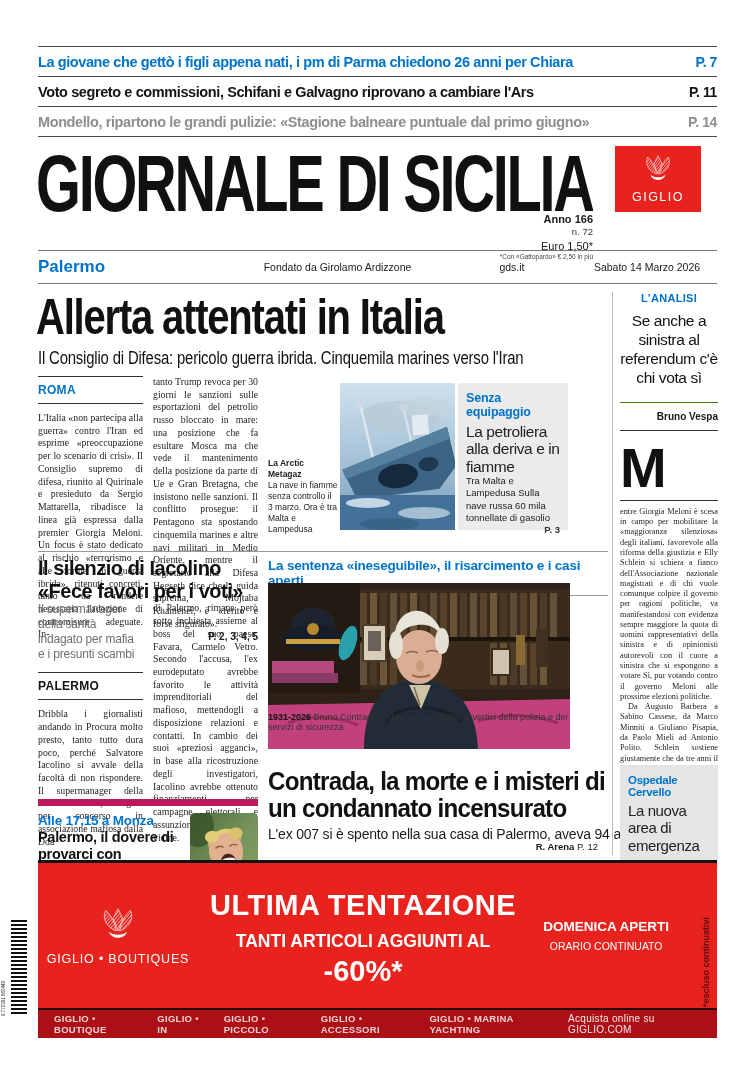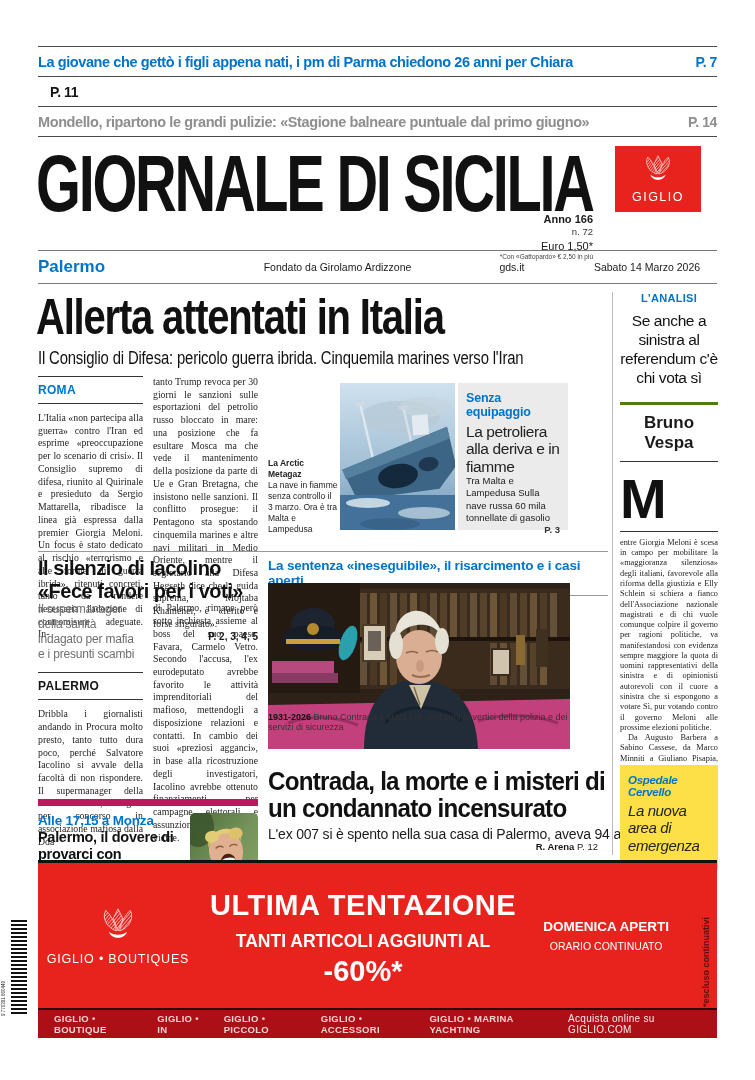--- a/index.html
+++ b/index.html
@@ -89,41 +89,41 @@
                      letter-spacing:-0.8px;line-height:1.04;transform:scaleX(0.93);
                      transform-origin:left top;color:#111;width:372px;}
   .contrada-subhead{position:absolute;left:268px;top:826px;font-size:14px;letter-spacing:-0.2px;color:#1c1c1c;}
   .contrada-byline{position:absolute;left:268px;top:841px;width:330px;text-align:right;font-size:9.5px;}
   .contrada-byline b{font-weight:bold;}
 
   
   .analisi{position:absolute;left:620px;top:292px;width:98px;}
   .an-label{text-align:center;color:#0073ca;font-weight:bold;font-size:11px;letter-spacing:0.3px;}
   .an-title{text-align:center;font-size:15.5px;line-height:1.22;letter-spacing:-0.4px;color:#111;margin-top:8px;}
-  .an-author{border-top:3px solid #4d7c0f;border-bottom:1px solid #333;text-align:center;font-weight:bold;
-             font-size:17px;padding:8px 0;margin:14px 0 10px;}
+  .an-author{border-top:1px solid #4d7c0f;border-bottom:1px solid #333;text-align:right;font-weight:bold;
+             font-size:10px;padding:8px 0;margin:14px 0 10px;}
   .an-M{font-size:56px;font-weight:900;line-height:0.95;color:#111;}
   .an-mrule{border-top:1px solid #333;margin:6px 0 6px;}
   .an-body{font-family:"Liberation Serif",serif;font-size:8.3px;line-height:1.24;text-align:justify;
            color:#1d1d1d;height:268px;overflow:hidden;}
   .an-body .p2{text-indent:8px;}
   .an-segue{text-align:right;font-weight:bold;font-size:9px;margin-top:3px;}
 
   
   .monza{position:absolute;left:38px;top:762px;width:220px;border-top:7px solid #be185d;padding-top:7px;margin-top:37px;}
   .mz-kicker{color:#0073ca;font-weight:bold;font-size:13.5px;letter-spacing:-0.2px;}
   .mz-headline{font-size:14.5px;font-weight:bold;letter-spacing:-0.3px;line-height:1.15;width:150px;color:#111;margin-top:1px;}
   .mz-body{font-family:"Liberation Serif",serif;font-size:9.5px;line-height:1.3;width:150px;margin-top:8px;text-align:justify;}
   .mz-byline{width:150px;font-size:9.5px;margin-top:1px;}
   .mz-byline b{font-weight:bold;}
   .mz-photo{position:absolute;right:0;top:7px;width:68px;height:84px;border-radius:5px;overflow:hidden;}
 
   
-  .cervello{position:absolute;left:620px;top:765px;width:98px;height:104px;background:#fde047;
-            box-sizing:border-box;padding:9px 8px;font-style:italic;}
+  .cervello{position:absolute;left:620px;top:765px;width:98px;height:104px;background:#e5e5e5;
+            box-sizing:border-box;padding:9px 8px;}
   .cv-kicker{color:#0073ca;font-weight:bold;font-size:11.5px;letter-spacing:-0.3px;}
   .cv-title{font-size:15px;line-height:1.15;letter-spacing:-0.4px;color:#222;margin-top:4px;}
   .cv-byline{text-align:right;font-size:8.5px;margin-top:6px;}
   .cv-byline b{font-weight:bold;}
   .cv-byline .pg{color:#777;}
 
   
   .ad{position:absolute;left:38px;top:860px;width:679px;height:178px;background:#e8231e;
       border-top:3px solid #111;box-sizing:border-box;}
   .ad-left{position:absolute;left:0;top:0;width:160px;height:148px;display:flex;flex-direction:column;
@@ -154,20 +154,21 @@
 <body>
 
 <div id="page">
 
   <div class="teasers">
     <div class="teaser t-blue">
       <span>La giovane che gettò i figli appena nati, i pm di Parma chiedono 26 anni per Chiara</span>
       <span class="pg">P. 7</span>
     </div>
     <div class="teaser t-black">
+      <span>Voto segreto e commissioni, Schifani e Galvagno riprovano a cambiare l'Ars</span>
       <span class="pg">P. 11</span>
     </div>
     <div class="teaser t-gray">
       <span>Mondello, ripartono le grandi pulizie: «Stagione balneare puntuale dal primo giugno»</span>
       <span class="pg">P. 14</span>
     </div>
   </div>
 
   <div class="mast-title">GIORNALE DI SICILIA</div>
   <div class="giglio-box">

